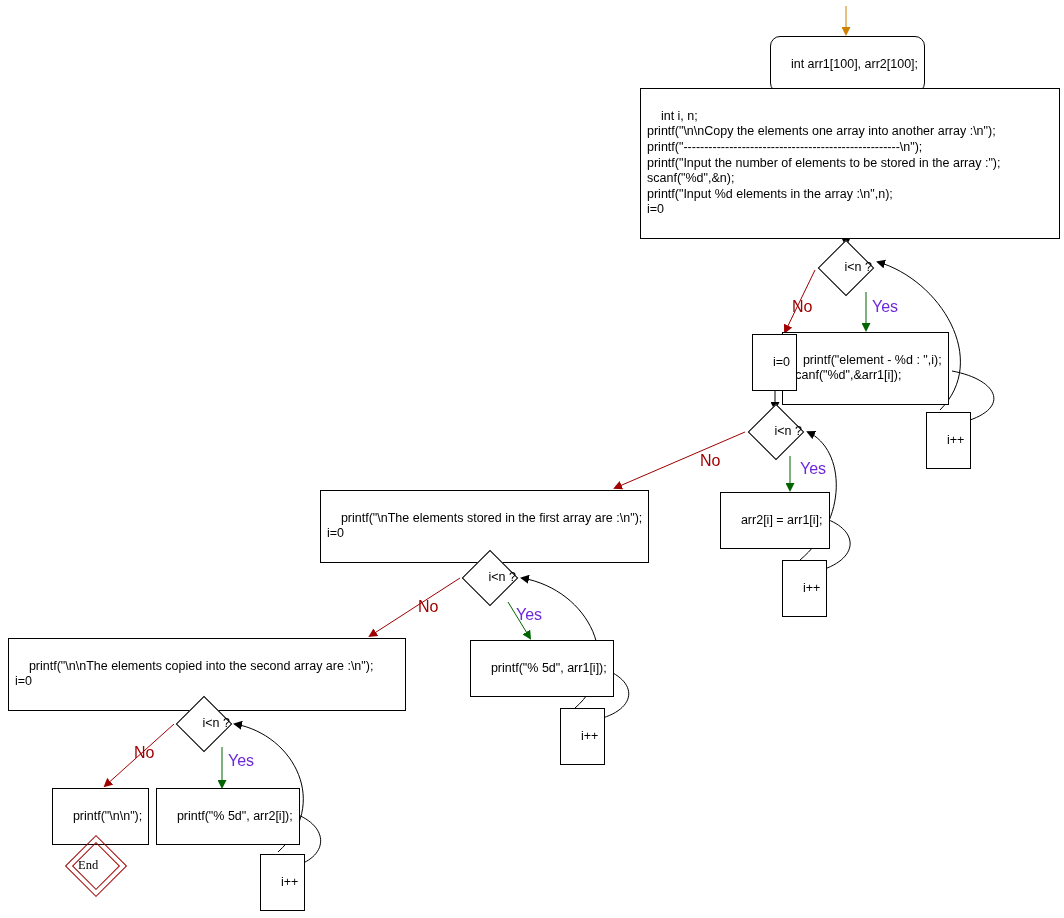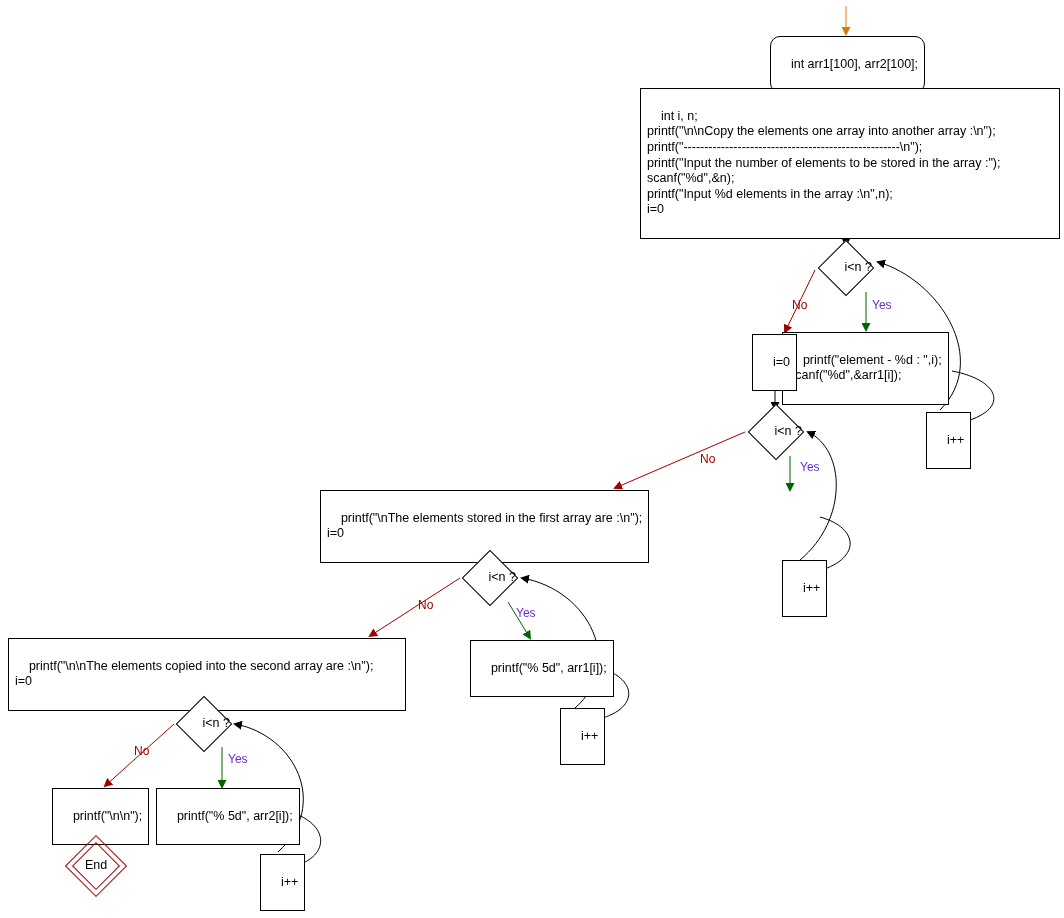--- a/index.html
+++ b/index.html
@@ -36,21 +36,21 @@
     box-sizing: border-box;
   }
   .diamond-label {
     position: absolute;
     text-align: right;
     white-space: nowrap;
     pointer-events: none;
   }
   .edge-label {
     position: absolute;
-    font-size: 12px;
+    font-size: 16px;
     pointer-events: none;
   }
   .yes { color: #6d28d9; }
   .no  { color: #a00000; }
 
   .end-outer {
     position: absolute;
     width: 44px;
     height: 44px;
     border: 1px solid #a00000;
@@ -60,22 +60,23 @@
   .end-inner {
     position: absolute;
     width: 34px;
     height: 34px;
     border: 1px solid #a00000;
     transform: rotate(45deg);
     box-sizing: border-box;
   }
   .end-label {
     position: absolute;
-    text-align: center;
-    pointer-events: none;
+    text-align: left;
+    pointer-events: none;
+    font-family: Liberation Serif, serif;
   }
 
   svg.edges {
     position: absolute;
     left: 0; top: 0;
     width: 1064px;
     height: 918px;
     pointer-events: none;
   }
 </style>
@@ -177,20 +178,23 @@
 
   <div class="node" style="left:752px; top:334px;">
     <span>i=0</span>
   </div>
 
   <div class="diamond" style="left:756px; top:412px; width:40px; height:40px;"></div>
   <div class="diamond-label" style="left:750px; top:424px; width:52px;">i&lt;n ?</div>
   <div class="edge-label yes" style="left:800px; top:460px;">Yes</div>
   <div class="edge-label no" style="left:700px; top:452px;">No</div>
 
+  <div class="node" style="left:720px; top:492px;">
+    <span>arr2[i] = arr1[i];</span>
+  </div>
 
   <div class="node" style="left:782px; top:560px;">
     <span>i++</span>
   </div>
 
   <div class="node" style="left:320px; top:490px;">
     <span>printf("\nThe elements stored in the first array are :\n");
 i=0</span>
   </div>
 

